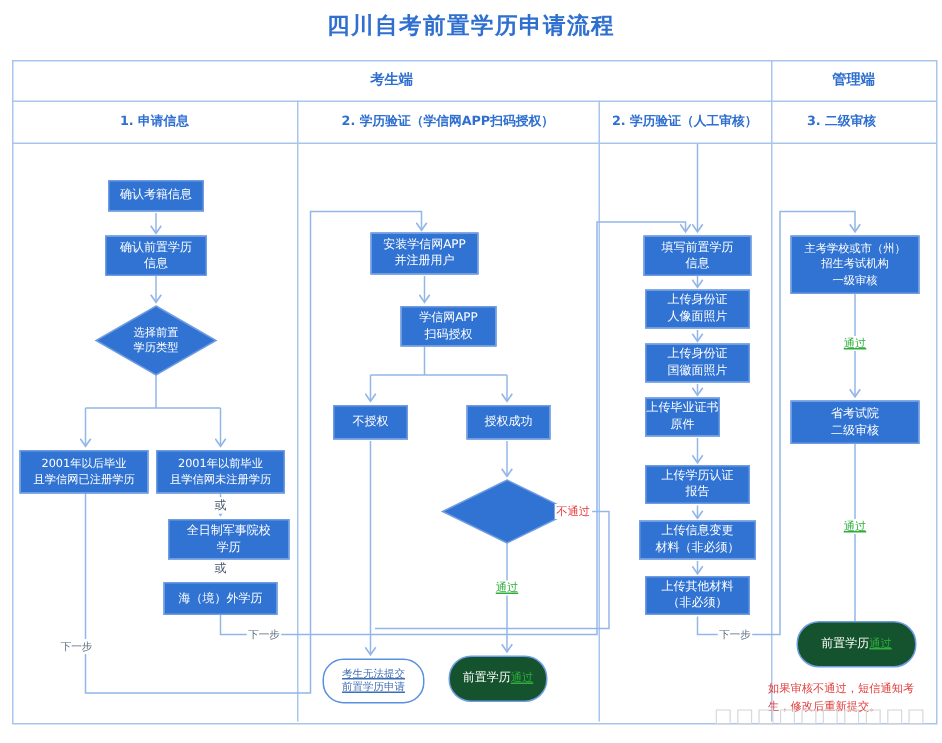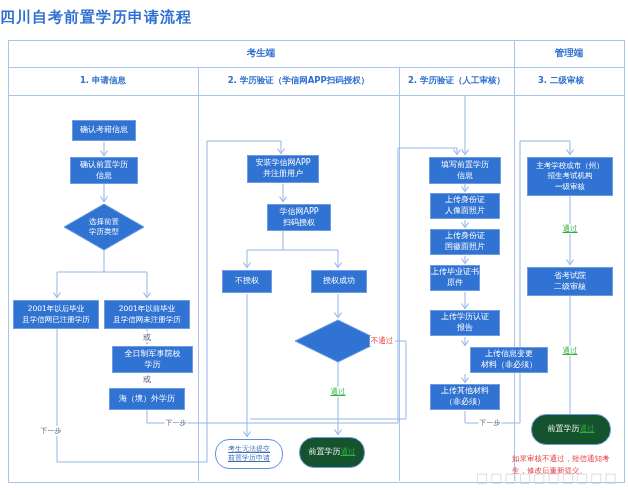--- a/index.html
+++ b/index.html
@@ -1,18 +1,18 @@
 <!DOCTYPE html>
 <html><head>
 <meta charset="utf-8">
 <style>
   html,body{margin:0;padding:0;background:#ffffff;}
   .stage{position:relative;width:628px;height:495px;background:#ffffff;overflow:hidden;
          font-family:"DejaVu Sans",sans-serif;}
-  .title{position:absolute;left:0;top:8px;width:628px;text-align:left;
+  .title{position:absolute;left:0;top:8px;width:628px;text-align:center;
          color:#2e6fd0;font-weight:bold;font-size:15px;letter-spacing:1px;}
   .tbl{position:absolute;left:8px;top:40px;width:615px;height:441px;border:1px solid #a9c5ee;}
   .hl{position:absolute;background:#a9c5ee;height:1px;}
   .vl{position:absolute;background:#a9c5ee;width:1px;}
   .hcell{position:absolute;display:flex;align-items:center;justify-content:center;
          color:#2e6fd0;font-weight:bold;font-size:9.5px;}
   .hcell2{position:absolute;display:flex;align-items:center;justify-content:center;
          color:#2e6fd0;font-weight:bold;font-size:8.5px;}
   svg.lines{position:absolute;left:0;top:0;width:628px;height:495px;}
   .box{position:absolute;background:#3173d2;border:1px solid #6f9ce2;color:#fff;
@@ -153,21 +153,21 @@
   </div>
   <div class="box" style="left:430px;top:229px;width:70px;height:26px;">
     <span>上传身份证<br>国徽面照片</span>
   </div>
   <div class="box" style="left:430px;top:265px;width:50px;height:26px;">
     <span>上传毕业证书<br>原件</span>
   </div>
   <div class="box" style="left:430px;top:310px;width:70px;height:26px;">
     <span>上传学历认证<br>报告</span>
   </div>
-  <div class="box" style="left:426px;top:347px;width:78px;height:26px;margin-left:44px;">
+  <div class="box" style="left:426px;top:347px;width:78px;height:26px;">
     <span>上传信息变更<br>材料（非必须）</span>
   </div>
   <div class="box" style="left:430px;top:384px;width:70px;height:26px;">
     <span>上传其他材料<br>（非必须）</span>
   </div>
   <div class="cl" style="left:490px;top:423px;">下一步</div>
 
   <div class="box" style="left:527px;top:157px;width:86px;height:39px;font-size:7.5px;">
     <span>主考学校或市（州）<br>招生考试机构<br>一级审核</span>
   </div>

